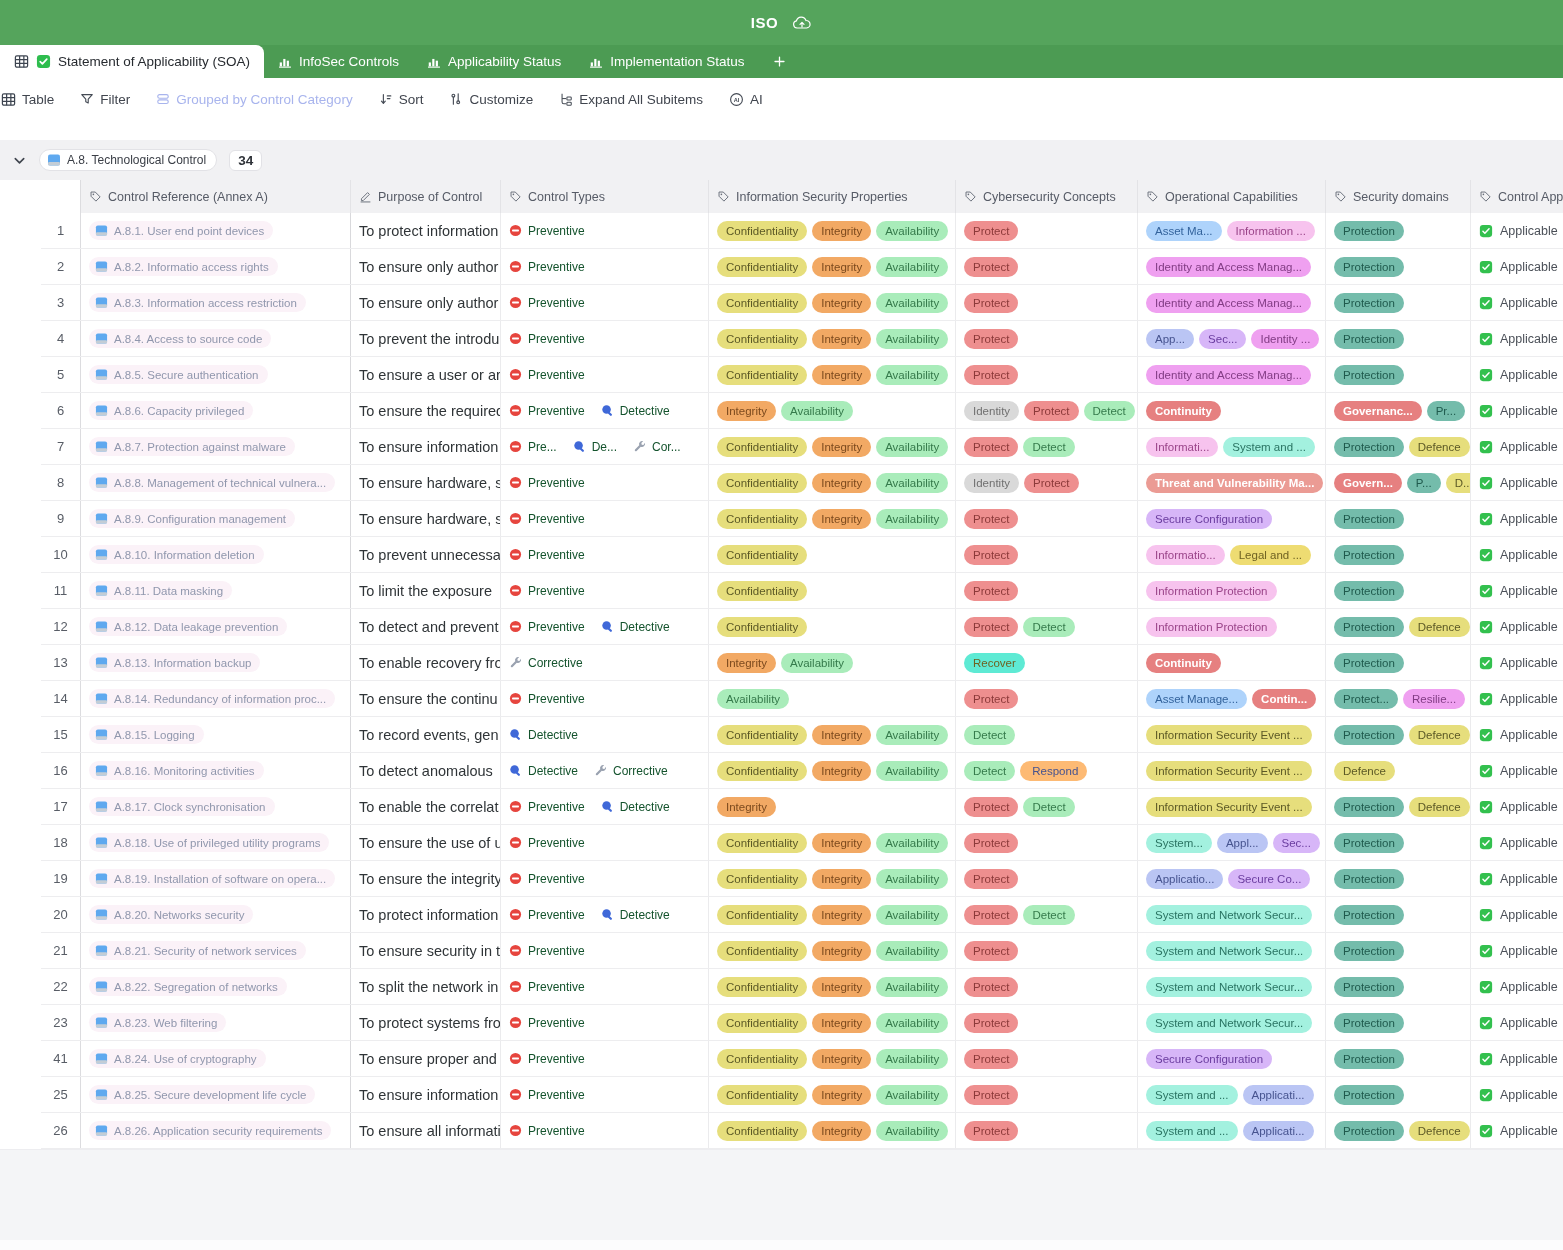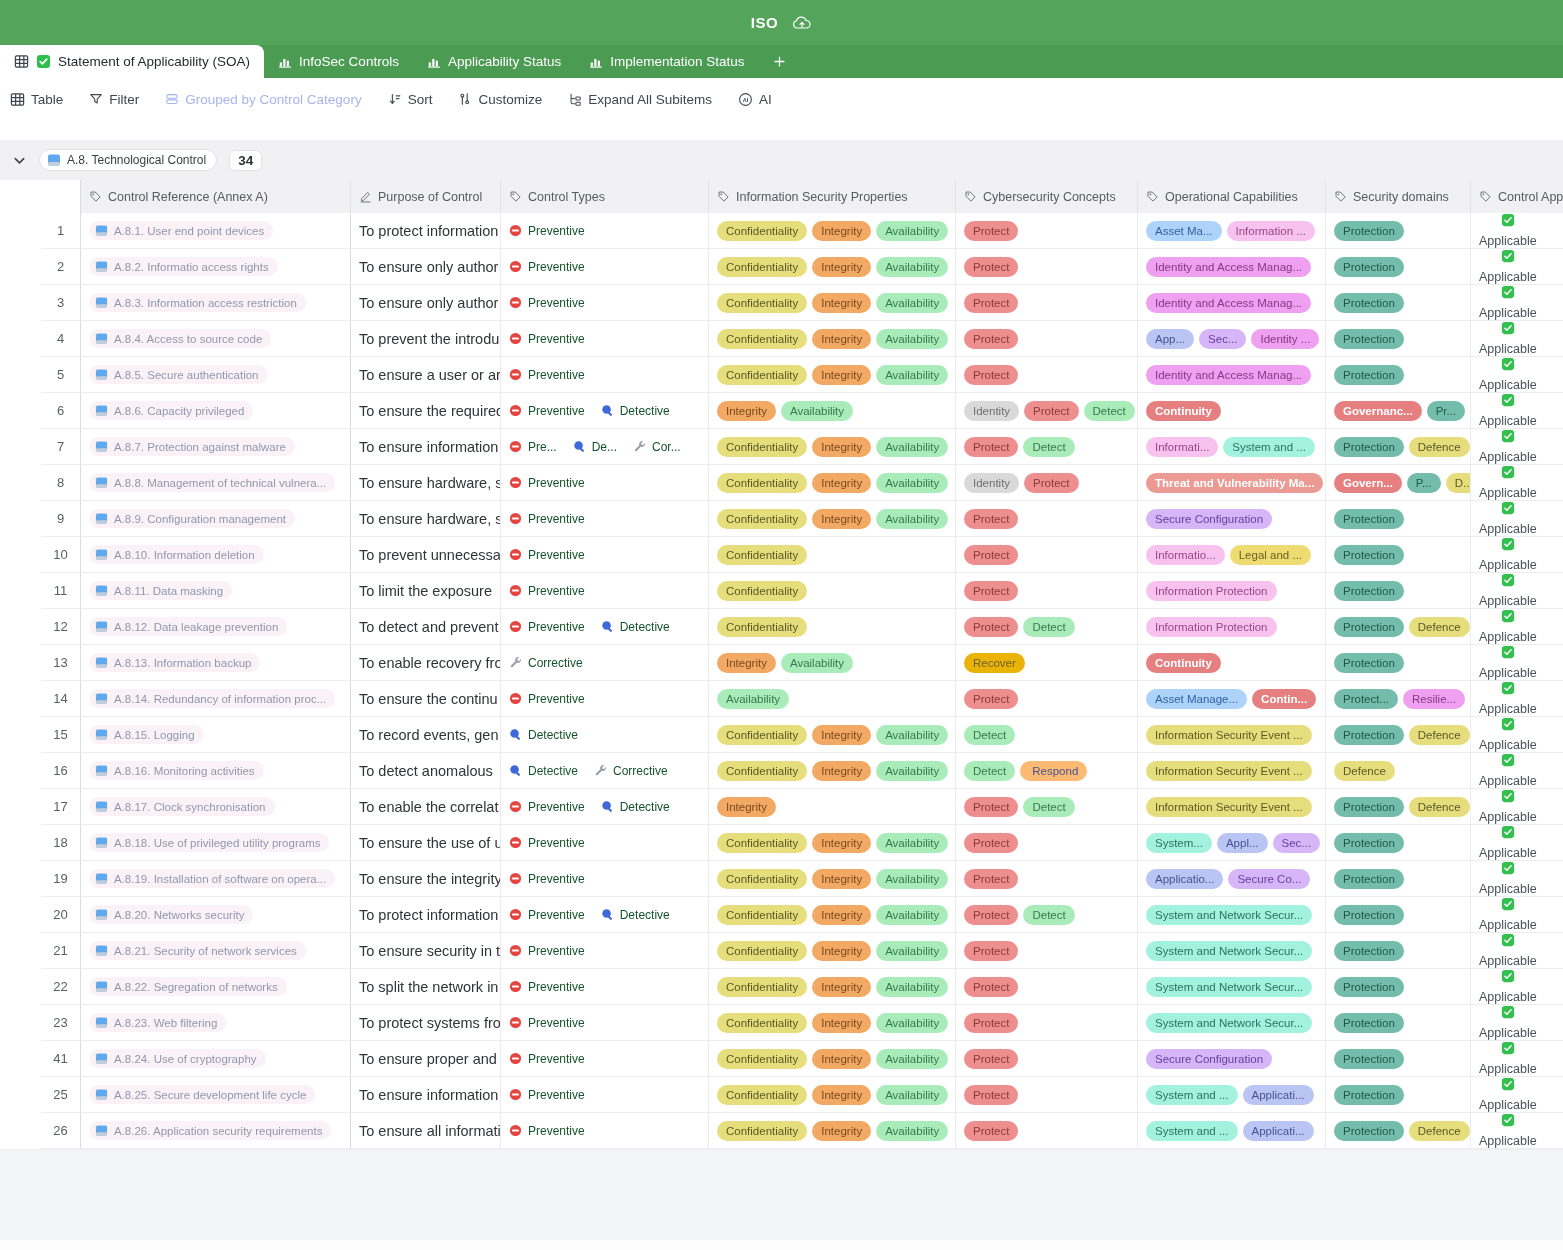--- a/index.html
+++ b/index.html
@@ -8,21 +8,21 @@
 
   
   .topbar { height:45px; background:#55a45c; display:flex; align-items:center; justify-content:center; }
   .logo { display:flex; align-items:center; gap:14px; color:#fff; font-weight:bold; font-size:15px; letter-spacing:.5px; }
   .tabbar { height:33px; background:#4c9b53; display:flex; align-items:stretch; }
   .tab { display:flex; align-items:center; gap:7px; padding:0 14px; color:#fff; font-size:13.5px; cursor:pointer; white-space:nowrap; }
   .tab.active { background:#fff; color:#272b30; border-top-right-radius:8px; font-size:13.5px; }
   .tab-plus { display:flex; align-items:center; padding:0 14px; color:#fff; font-size:17px; cursor:pointer; }
 
   
-  .toolbar { height:42px; background:#fff; display:flex; align-items:center; gap:26px; padding-left:17px; font-size:13.5px; color:#40454e; }
+  .toolbar { height:42px; background:#fff; display:flex; align-items:center; gap:26px; padding-left:8px; font-size:13.5px; color:#40454e; }
   .tbitem { display:flex; align-items:center; gap:6px; white-space:nowrap; cursor:pointer; }
   .tbitem.active { color:#a8b4ed; }
   .tbitem:first-child { margin-left:-7px; }
 
   .ic { display:inline-flex; align-items:center; justify-content:center; line-height:0; flex:0 0 auto; }
 
   
   .gap { height:20px; background:#fff; }
   .groupband { height:40px; background:#f1f1f3; display:flex; align-items:center; gap:12px; padding-left:12px; }
   .grouppill { display:flex; align-items:center; gap:6px; background:#fff; border:1px solid #e2e2e6; border-radius:12px; padding:3px 10px 3px 7px; font-size:12px; color:#3a3e46; }
@@ -35,21 +35,21 @@
   .hgutter { background:#fff; border-right:1px solid #dcdcdf; }
 
   .row { height:36px; border-bottom:1px solid #ededef; }
   .cell { display:flex; align-items:center; padding:0 8px; border-right:1px solid #ebebed; white-space:nowrap; overflow:hidden; }
   .gutter { justify-content:center; font-size:13px; color:#585d66; border-right:1px solid #dcdcdf; padding:0; }
   .cell-ref { border-right:1px solid #d9d9dc; }
   .refchip { display:flex; align-items:center; gap:6px; background:#fbf2f8; border-radius:10px; padding:3px 9px 3px 6px; font-size:11.5px; color:#9097ad; overflow:hidden; }
   .cell-purpose { font-size:14.5px; color:#2f3437; }
   .typeitem { display:inline-flex; align-items:center; gap:6px; font-size:12px; color:#14532d; margin-right:16px; }
   .pill { display:inline-block; height:20px; line-height:20px; padding:0 9px; border-radius:10px; font-size:11.5px; margin-right:5px; flex:0 0 auto; }
-  .appl { display:flex; align-items:center; gap:7px; font-size:12.5px; color:#4b5058;flex-direction:column; }
+  .appl { display:flex; align-items:center; gap:7px; font-size:12.5px; color:#4b5058; }
 
   
   .bottomfill { background:#f4f5f7; height:91px; border-top:1px solid #ededf0; }
   .bottomwhite { background:#fcfcfd; height:10px; }
 </style>
 </head>
 <body>
 
 <div class="topbar">
   <div class="logo">
@@ -969,21 +969,21 @@
             </svg>
           </span>
           <span>Corrective</span>
         </span>
       </div>
       <div class="cell">
         <span class="pill" style="background:#f2a964;color:#7c4a1e;">Integrity</span>
         <span class="pill" style="background:#a9ecba;color:#357a4b;">Availability</span>
       </div>
       <div class="cell">
-        <span class="pill" style="background:#eab308;color:#6f6222;">Recover</span>
+        <span class="pill" style="background:#5eead4;color:#6f6222;">Recover</span>
       </div>
       <div class="cell">
         <span class="pill" style="background:#e68080;color:#ffffff;font-weight:bold;">Continuity</span>
       </div>
       <div class="cell">
         <span class="pill" style="background:#74bcab;color:#1f5a4d;">Protection</span>
       </div>
       <div class="cell">
         <span class="appl">
           <span class="ic">

